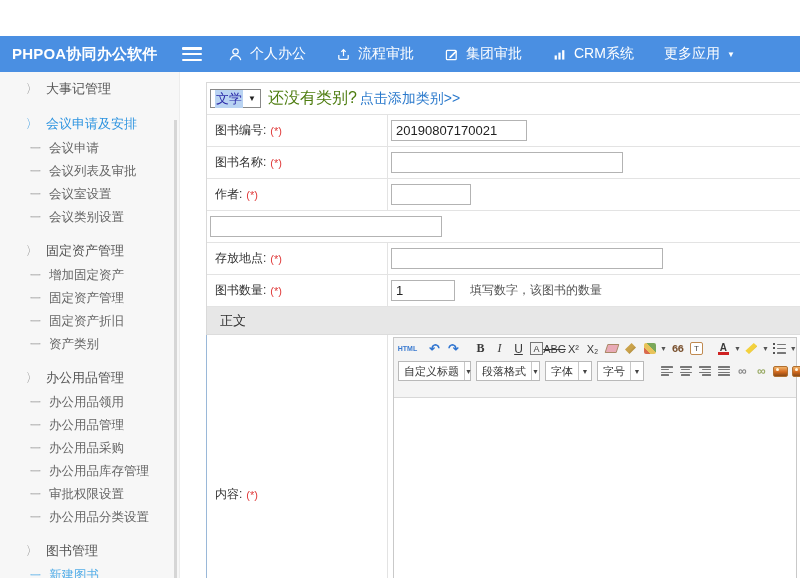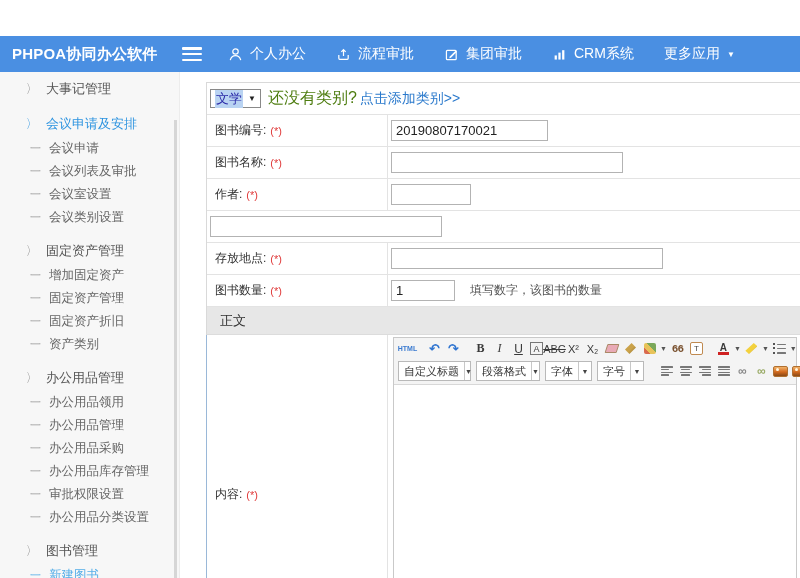--- a/index.html
+++ b/index.html
@@ -64,21 +64,21 @@
 
   .frow.content { height:320px; align-items:stretch; position:relative; }
   .frow.content::before { content:""; position:absolute; left:-1px; top:0; bottom:0; width:1px; background:#9ab8d8; }
   .frow.content .flabel { align-items:center; }
   .frow.content .fvalue { align-items:flex-start; padding-top:2px; }
 
   
   .editor { width:404px; margin-left:2px; border:1px solid #c9c9c9; background:#fff; height:314px;
     display:flex; flex-direction:column; }
   .tbar { background:#f4f4f4; display:flex; align-items:center; padding:2px 4px; flex:0 0 auto; }
-  .tbar.r2 { border-bottom:1px solid #d8d8d8; padding-bottom:3px; }
+  .tbar.r2 { border-bottom:1px solid #d8d8d8; padding-bottom:16px; }
   .ic { min-width:15px; height:17px; display:inline-flex; align-items:center; justify-content:center;
     margin:0 2px; color:#3a3a3a; font-size:11px; cursor:pointer; }
   .ic.blue { color:#2f74d0; font-size:13px; font-weight:bold; }
   .ic.htmlb { font-size:7px; color:#3a7ad0; font-weight:bold; }
   .ic.b { font-weight:bold; font-size:12px; font-family:"Liberation Serif","DejaVu Serif",serif; }
   .ic.i { font-style:italic; font-size:12px; font-family:"Liberation Serif","DejaVu Serif",serif; }
   .ic.u { text-decoration:underline; font-size:12px; }
   .ic.boxa { border:1px solid #777; font-size:9px; height:13px; min-width:13px; }
   .ic.strike { text-decoration:line-through; font-size:11px; letter-spacing:0; }
   .ic.quote { color:#7a5230; font-weight:bold; font-family:Liberation Mono, monospace;
@@ -286,21 +286,21 @@
       </div>
     </div>
 
     <div id="fields-host">
         <div class="frow">
           <div class="flabel">
             <span>图书编号:</span>
             <span class="req">(*)</span>
           </div>
           <div class="fvalue">
-            <input value="20190807170021" style="width: 157px;">
+            <input value="20190807170021" style="width: 136px;">
           </div>
         </div>
         <div class="frow">
           <div class="flabel">
             <span>图书名称:</span>
             <span class="req">(*)</span>
           </div>
           <div class="fvalue">
             <input value="" style="width: 232px;">
           </div>

